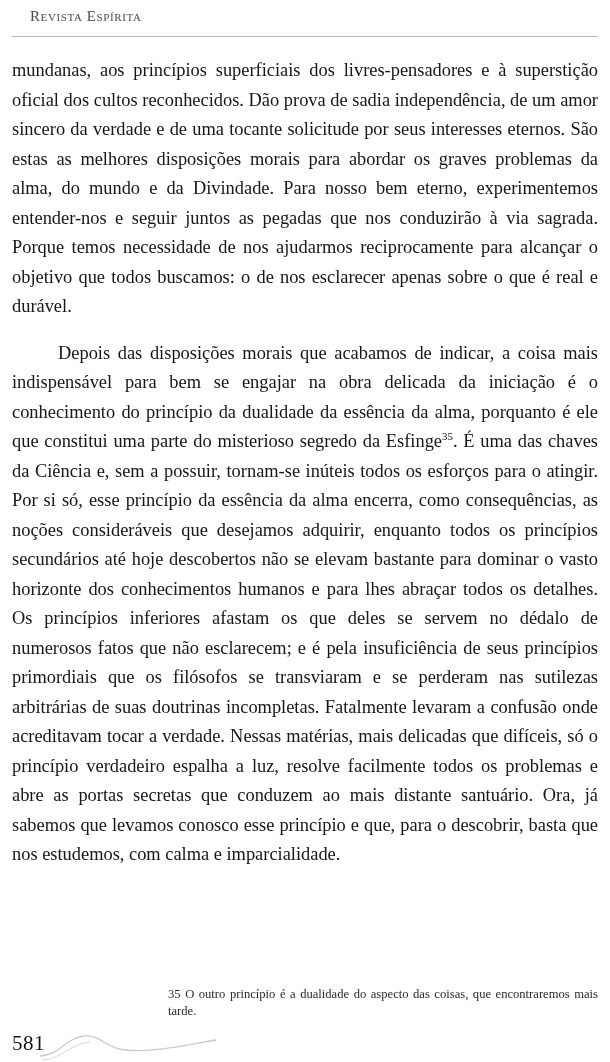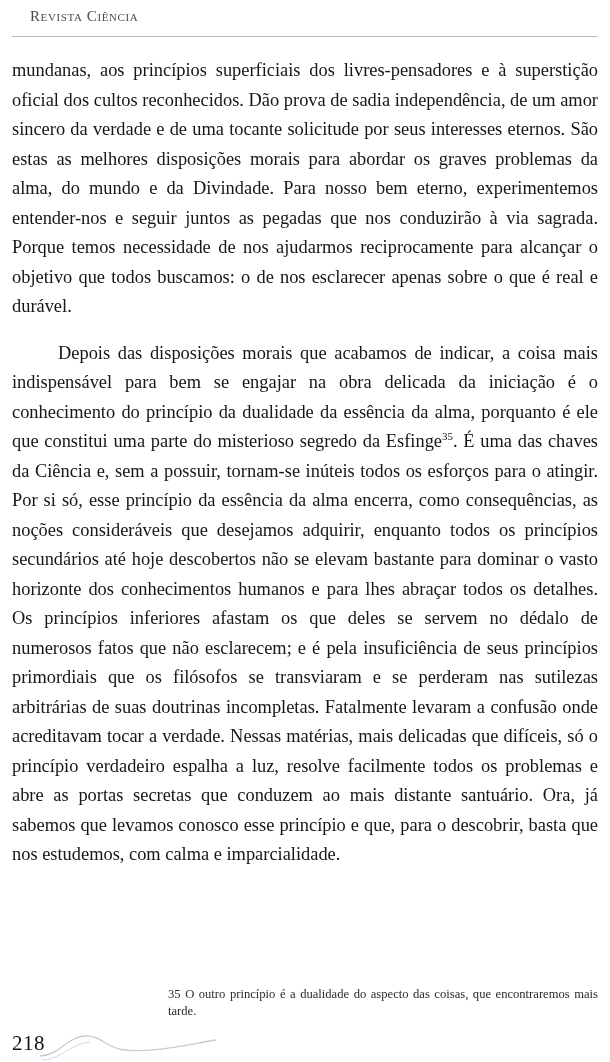--- a/index.html
+++ b/index.html
@@ -104,36 +104,36 @@
     height: 40px;
     pointer-events: none;
   }
   .swash svg { display: block; }
 </style>
 </head>
 <body>
 
 <div class="page">
 
-  <div class="running-head">Revista Ciência</div>
+  <div class="running-head">Revista Espírita</div>
 
   <div class="rule"></div>
 
   <div class="body-text">
     <p>mundanas, aos princípios superficiais dos livres-pensadores e à superstição oficial dos cultos reconhecidos. Dão prova de sadia independência, de um amor sincero da verdade e de uma tocante solicitude por seus interesses eternos. São estas as melhores disposições morais para abordar os graves problemas da alma, do mundo e da Divindade. Para nosso bem eterno, experimentemos entender-nos e seguir juntos as pegadas que nos conduzirão à via sagrada. Porque temos necessidade de nos ajudarmos reciprocamente para alcançar o objetivo que todos buscamos: o de nos esclarecer apenas sobre o que é real e durável.</p>
     <p class="indent"><span>Depois das disposições morais que acabamos de indicar, a coisa mais indispensável para bem se engajar na obra delicada da iniciação é o conhecimento do princípio da dualidade da essência da alma, porquanto é ele que constitui uma parte do misterioso segredo da Esfinge</span><sup>35</sup><span>. É uma das chaves da Ciência e, sem a possuir, tornam-se inúteis todos os esforços para o atingir. Por si só, esse princípio da essência da alma encerra, como consequências, as noções consideráveis que desejamos adquirir, enquanto todos os princípios secundários até hoje descobertos não se elevam bastante para dominar o vasto horizonte dos conhecimentos humanos e para lhes abraçar todos os detalhes. Os princípios inferiores afastam os que deles se servem no dédalo de numerosos fatos que não esclarecem; e é pela insuficiência de seus princípios primordiais que os filósofos se transviaram e se perderam nas sutilezas arbitrárias de suas doutrinas incompletas. Fatalmente levaram a confusão onde acreditavam tocar a verdade. Nessas matérias, mais delicadas que difíceis, só o princípio verdadeiro espalha a luz, resolve facilmente todos os problemas e abre as portas secretas que conduzem ao mais distante santuário. Ora, já sabemos que levamos conosco esse princípio e que, para o descobrir, basta que nos estudemos, com calma e imparcialidade.</span></p>
   </div>
 
   <div class="footnote-wrap">
     <div class="footnote"><span class="fn-num">35</span> <span>O outro princípio é a dualidade do aspecto das coisas, que encontraremos mais tarde.</span></div>
   </div>
 
   <div class="folio-area">
     <div class="swash">
       <svg width="200" height="40" viewBox="0 0 200 40" xmlns="http://www.w3.org/2000/svg">
         <path d="M0 34 C 18 34, 26 16, 44 14 C 60 12, 66 26, 84 28 C 110 31, 140 24, 176 18" fill="none" stroke="#c9c9cf" stroke-width="1.3"></path>
         <path d="M2 38 C 22 37, 30 22, 50 20" fill="none" stroke="#d8d8dd" stroke-width="1"></path>
       </svg>
     </div>
-    <div class="folio">218</div>
+    <div class="folio">581</div>
   </div>
 
 </div>
 
 </body></html>

